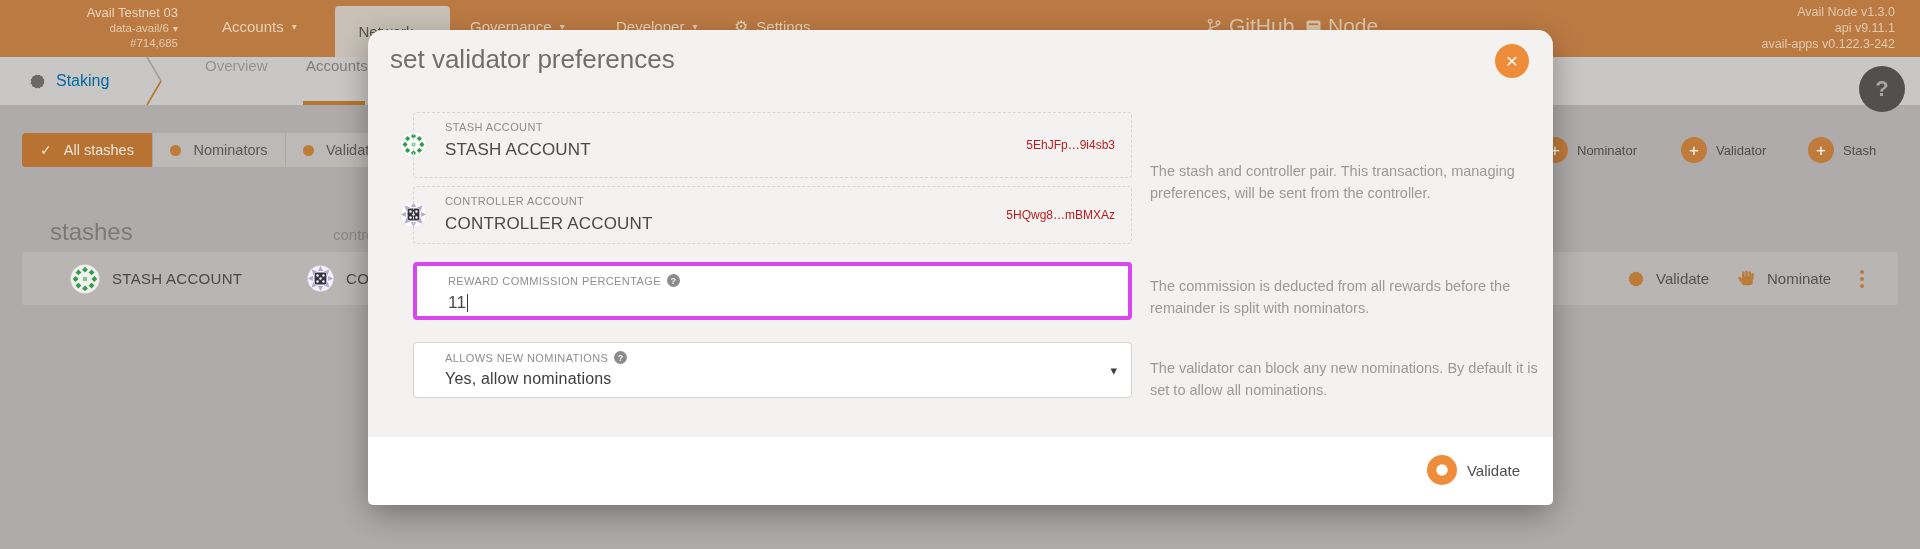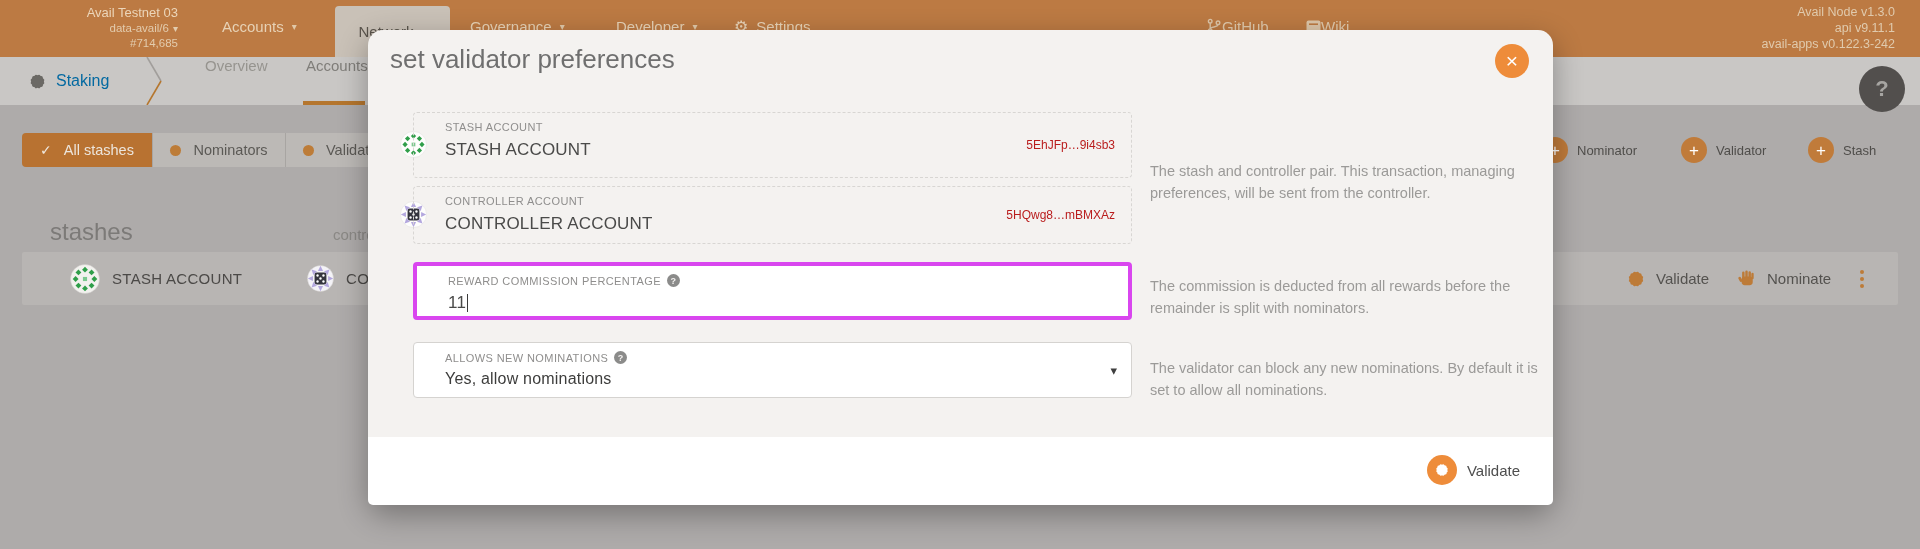--- a/index.html
+++ b/index.html
@@ -11,21 +11,21 @@
   
   .topbar{position:absolute;top:0;left:0;right:0;height:57px;background:#bc7a43}
   .netinfo{position:absolute;top:5px;left:26px;width:152px;text-align:right;color:#ecd6ba;cursor:pointer}
   .netinfo .l1{font-size:13px;line-height:16px}
   .netinfo .l2,.netinfo .l3{font-size:11.5px;line-height:15px;color:#e3ccae}
   .netinfo .caret{font-size:10px;margin-left:4px}
   .navitem{position:absolute;top:0;height:52px;display:flex;align-items:center;gap:8px;color:#e7d2b6;font-size:15px;cursor:pointer;white-space:nowrap}
   .navitem .caret{font-size:10px;color:#e0c8a9}
   .navitem.active{top:6px;height:51px;background:#c9c1b7;border-radius:4px 4px 0 0;color:#5a544c;justify-content:center;padding:0}
   .navitem.active .caret{color:#6d675e}
-  .toplink{position:absolute;top:0;height:52px;display:flex;align-items:center;color:#e0c9ac;font-size:15px;cursor:pointer}
+  .toplink{position:absolute;top:0;height:52px;display:flex;align-items:center;gap:7px;color:#e0c9ac;font-size:21px;cursor:pointer}
   .version{position:absolute;top:4px;right:25px;text-align:right;color:#e0caad;font-size:12.5px;line-height:16px}
 
   
   .tabbar{position:absolute;top:57px;left:0;right:0;height:48px;background:#c9c7c5}
   .crumb{position:absolute;top:0;height:48px;display:flex;align-items:center;gap:9px}
   .crumb-label{font-size:16px;color:#0369a1}
   .tab{position:absolute;top:0;height:48px;display:flex;align-items:flex-start;font-size:15px;cursor:pointer}
   .tab-underline{position:absolute;bottom:0;left:303px;width:62px;height:4px;background:#b5762e}
   .helpbtn{position:absolute;top:66px;left:1859px;width:46px;height:46px;border-radius:50%;background:#524f4d;color:#a7a5a2;font-size:22px;font-weight:700;display:flex;align-items:center;justify-content:center;cursor:pointer;z-index:5}
 
@@ -118,21 +118,21 @@
           <path d="M4.2 5v6 M12 6.6c0 3.2-7.8 1.6-7.8 4.4"></path>
         </g>
       </svg>
       <span>GitHub</span>
     </div>
     <div class="toplink" style="left:1306px">
       <svg width="15" height="13" viewBox="0 0 15 13">
         <rect x="0.5" y="0.5" width="14" height="12" rx="2" fill="#dcc5a8"></rect>
         <rect x="3" y="3.4" width="9" height="1.6" fill="#bc7a43"></rect>
       </svg>
-      <span>Wiki</span>
+      <span>Node</span>
     </div>
 
     <div class="version">
       <div>Avail Node v1.3.0</div>
       <div>api v9.11.1</div>
       <div>avail-apps v0.122.3-242</div>
     </div>
   </div>
 
   <div class="tabbar">

